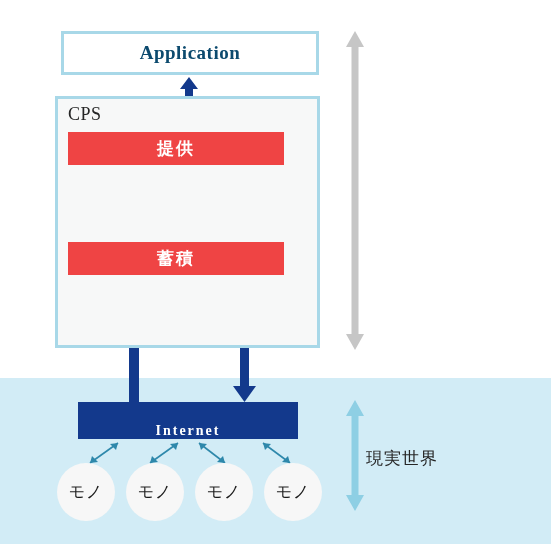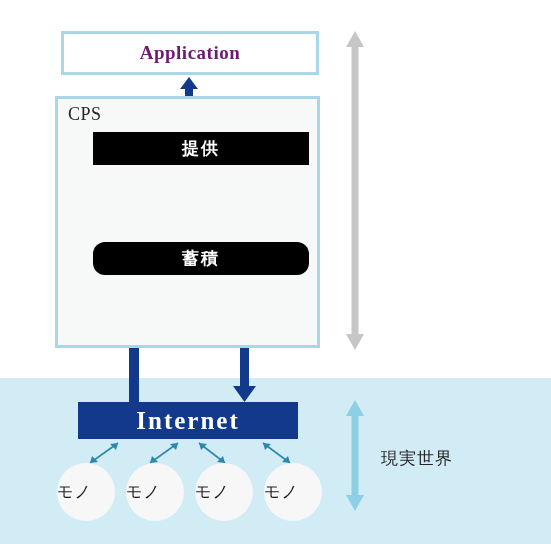--- a/index.html
+++ b/index.html
@@ -34,21 +34,21 @@
     left: 61px;
     top: 31px;
     width: 258px;
     height: 44px;
     box-sizing: border-box;
     border: 3px solid #a8d8e8;
     background: #ffffff;
     display: flex;
     align-items: center;
     justify-content: center;
-    color: #701a75;
+    color: #0c4a6e;
     font-size: 19px;
     font-weight: bold;
     letter-spacing: 0.5px;
   }
 
   
   .cps-box {
     position: absolute;
     left: 55px;
     top: 96px;
@@ -64,83 +64,84 @@
     top: 104px;
     font-size: 18px;
     color: #262626;
     letter-spacing: 0.5px;
     text-align: center;
   }
 
   
   .layer-box {
     position: absolute;
-    left: 93px;
+    left: 68px;
     width: 216px;
     height: 33px;
-    background: #000000;
+    background: #ef4444;
     display: flex;
     align-items: center;
     justify-content: center;
     color: #ffffff;
     font-size: 17px;
     font-weight: bold;
     letter-spacing: 2px;
   }
   .layer-1 { top: 132px; }
   .layer-2 { top: 187px; }
-  .layer-3 { top: 242px; border-radius: 12px; }
+  .layer-3 { top: 242px; }
   .layer-4 { top: 297px; }
 
   
   .internet-box {
     position: absolute;
     left: 78px;
     top: 402px;
     width: 220px;
     height: 37px;
     background: #13398c;
     display: flex;
-    align-items: center;
+    align-items: flex-end;
     justify-content: center;
     color: #ffffff;
-    font-size: 25px;
+    font-size: 14px;
     font-weight: bold;
     letter-spacing: 2px;
   }
 
   
   .mono-circle {
     position: absolute;
     top: 463px;
     width: 58px;
     height: 58px;
     border-radius: 50%;
     background: #f7f7f7;
     display: flex;
     align-items: center;
+    justify-content: center;
     color: #1a1a1a;
     font-size: 16px;
     letter-spacing: 1px;
   }
   .mono-1 { left: 57px; }
   .mono-2 { left: 126px; }
   .mono-3 { left: 195px; }
   .mono-4 { left: 264px; }
 
   
   .side-label {
     position: absolute;
     color: #262626;
     font-size: 17px;
     letter-spacing: 1px;
     white-space: nowrap;
   }
   .side-label-cyber { left: 385px; top: 181px; }
-  .side-label-real  { left: 381px; top: 447px; font-family: Liberation Mono, monospace; }
+  .side-label-real  { left: 366px; top: 447px; font-family: Liberation Mono, monospace; }
 
   
   .arrows {
     position: absolute;
     left: 0;
     top: 0;
     width: 551px;
     height: 544px;
     pointer-events: none;
   }

